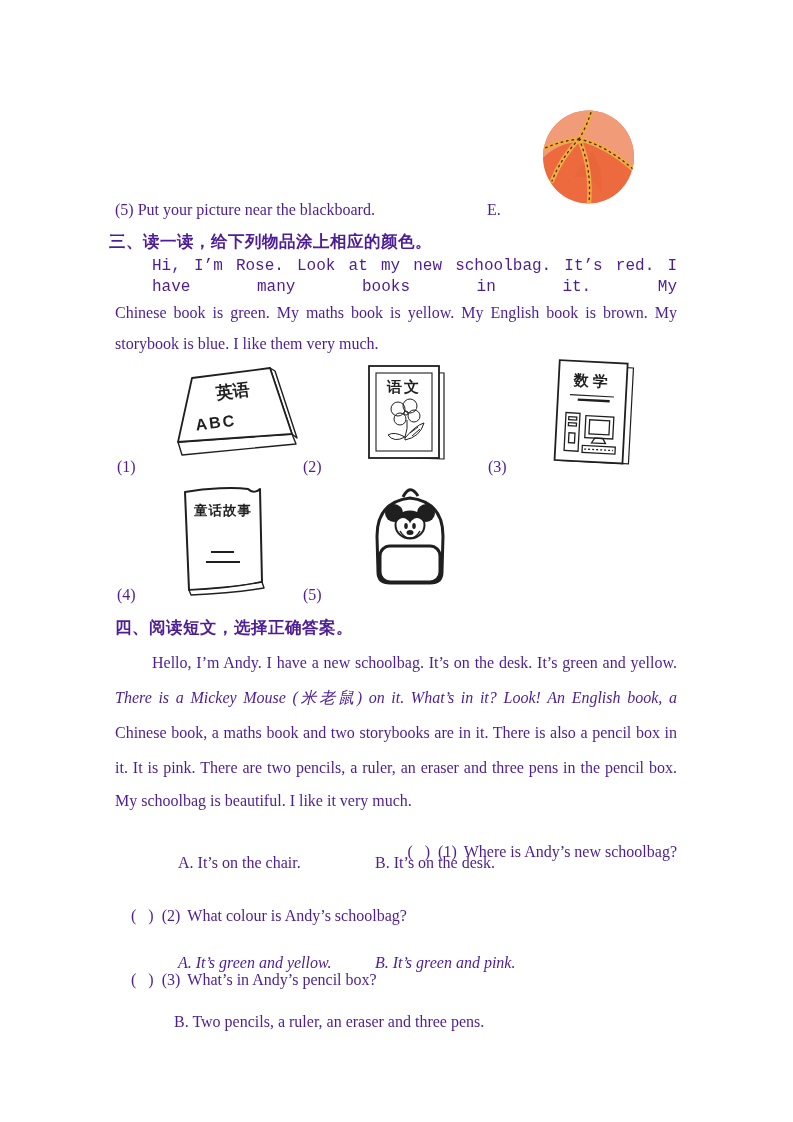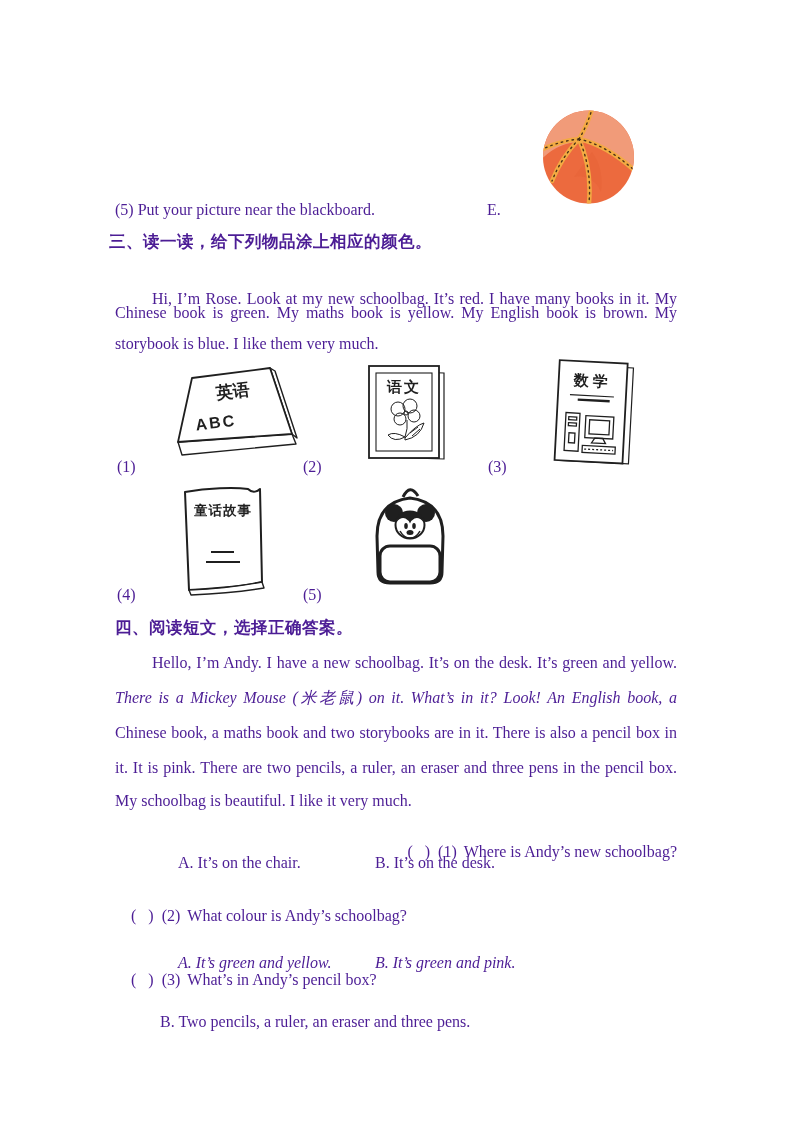--- a/index.html
+++ b/index.html
@@ -60,21 +60,21 @@
         </g>
       </g>
     </g>
   </svg>
 
   <div class="abs en" style="left:115px;top:199px;width:420px;">(5) Put your picture near the blackboard.</div>
   <div class="abs en" style="left:487px;top:199px;">E.</div>
 
   <div class="abs cn-heading" style="left:101px;top:230px;margin-left:8px;">三、读一读，给下列物品涂上相应的颜色。</div>
 
-  <div class="abs en jline indent1" style="left:115px;top:288px;">Hi, I’m Rose. Look at my new schoolbag. It’s red. I have many books in it. My</div>
+  <div class="abs en jline indent1" style="left:115px;top:256px;font-family:Liberation Mono, monospace;">Hi, I’m Rose. Look at my new schoolbag. It’s red. I have many books in it. My</div>
   <div class="abs en jline" style="left:115px;top:302px;">Chinese book is green. My maths book is yellow. My English book is brown. My</div>
   <div class="abs en jlast" style="left:115px;top:333px;">storybook is blue. I like them very much.</div>
 
   <svg class="abs" style="left:163px;top:362px;" width="138" height="100" viewBox="0 0 138 100">
     <g fill="#ffffff" stroke="#1f1f1f" stroke-linejoin="round">
       <path stroke-width="1.4" d="M107,6 L112,9 L134,76 L129,72 Z"></path>
       <path stroke-width="1.4" d="M15,80 L129,72 L133,82 L19,93 Z"></path>
       <path stroke-width="1.8" d="M29,16 L107,6 L129,72 L15,80 Z"></path>
     </g>
     <text x="70" y="35" font-size="17" font-weight="bold" text-anchor="middle" transform="rotate(-7 70 30)">英语</text>
@@ -181,15 +181,15 @@
     <span class="q-blank">(&nbsp;&nbsp;&nbsp;)</span><span class="q-num">(2)</span><span>What colour is Andy’s schoolbag?</span>
   </div>
   <div class="abs en" style="left:115px;top:952px;width:562px;height:21px;font-style:italic;">
     <span class="opt-a">A. It’s green and yellow.</span>
     <span class="opt-b">B. It’s green and pink.</span>
   </div>
 
   <div class="abs en" style="left:115px;top:948px;width:562px;">
     <span class="q-blank">(&nbsp;&nbsp;&nbsp;)</span><span class="q-num">(3)</span><span>What’s in Andy’s pencil box?</span>
   </div>
-  <div class="abs en" style="left:160px;top:1011px;">B. Two pencils, a ruler, an eraser and three pens.</div>
+  <div class="abs en" style="left:174px;top:1011px;">B. Two pencils, a ruler, an eraser and three pens.</div>
 
 </div>
 
 </body></html>

